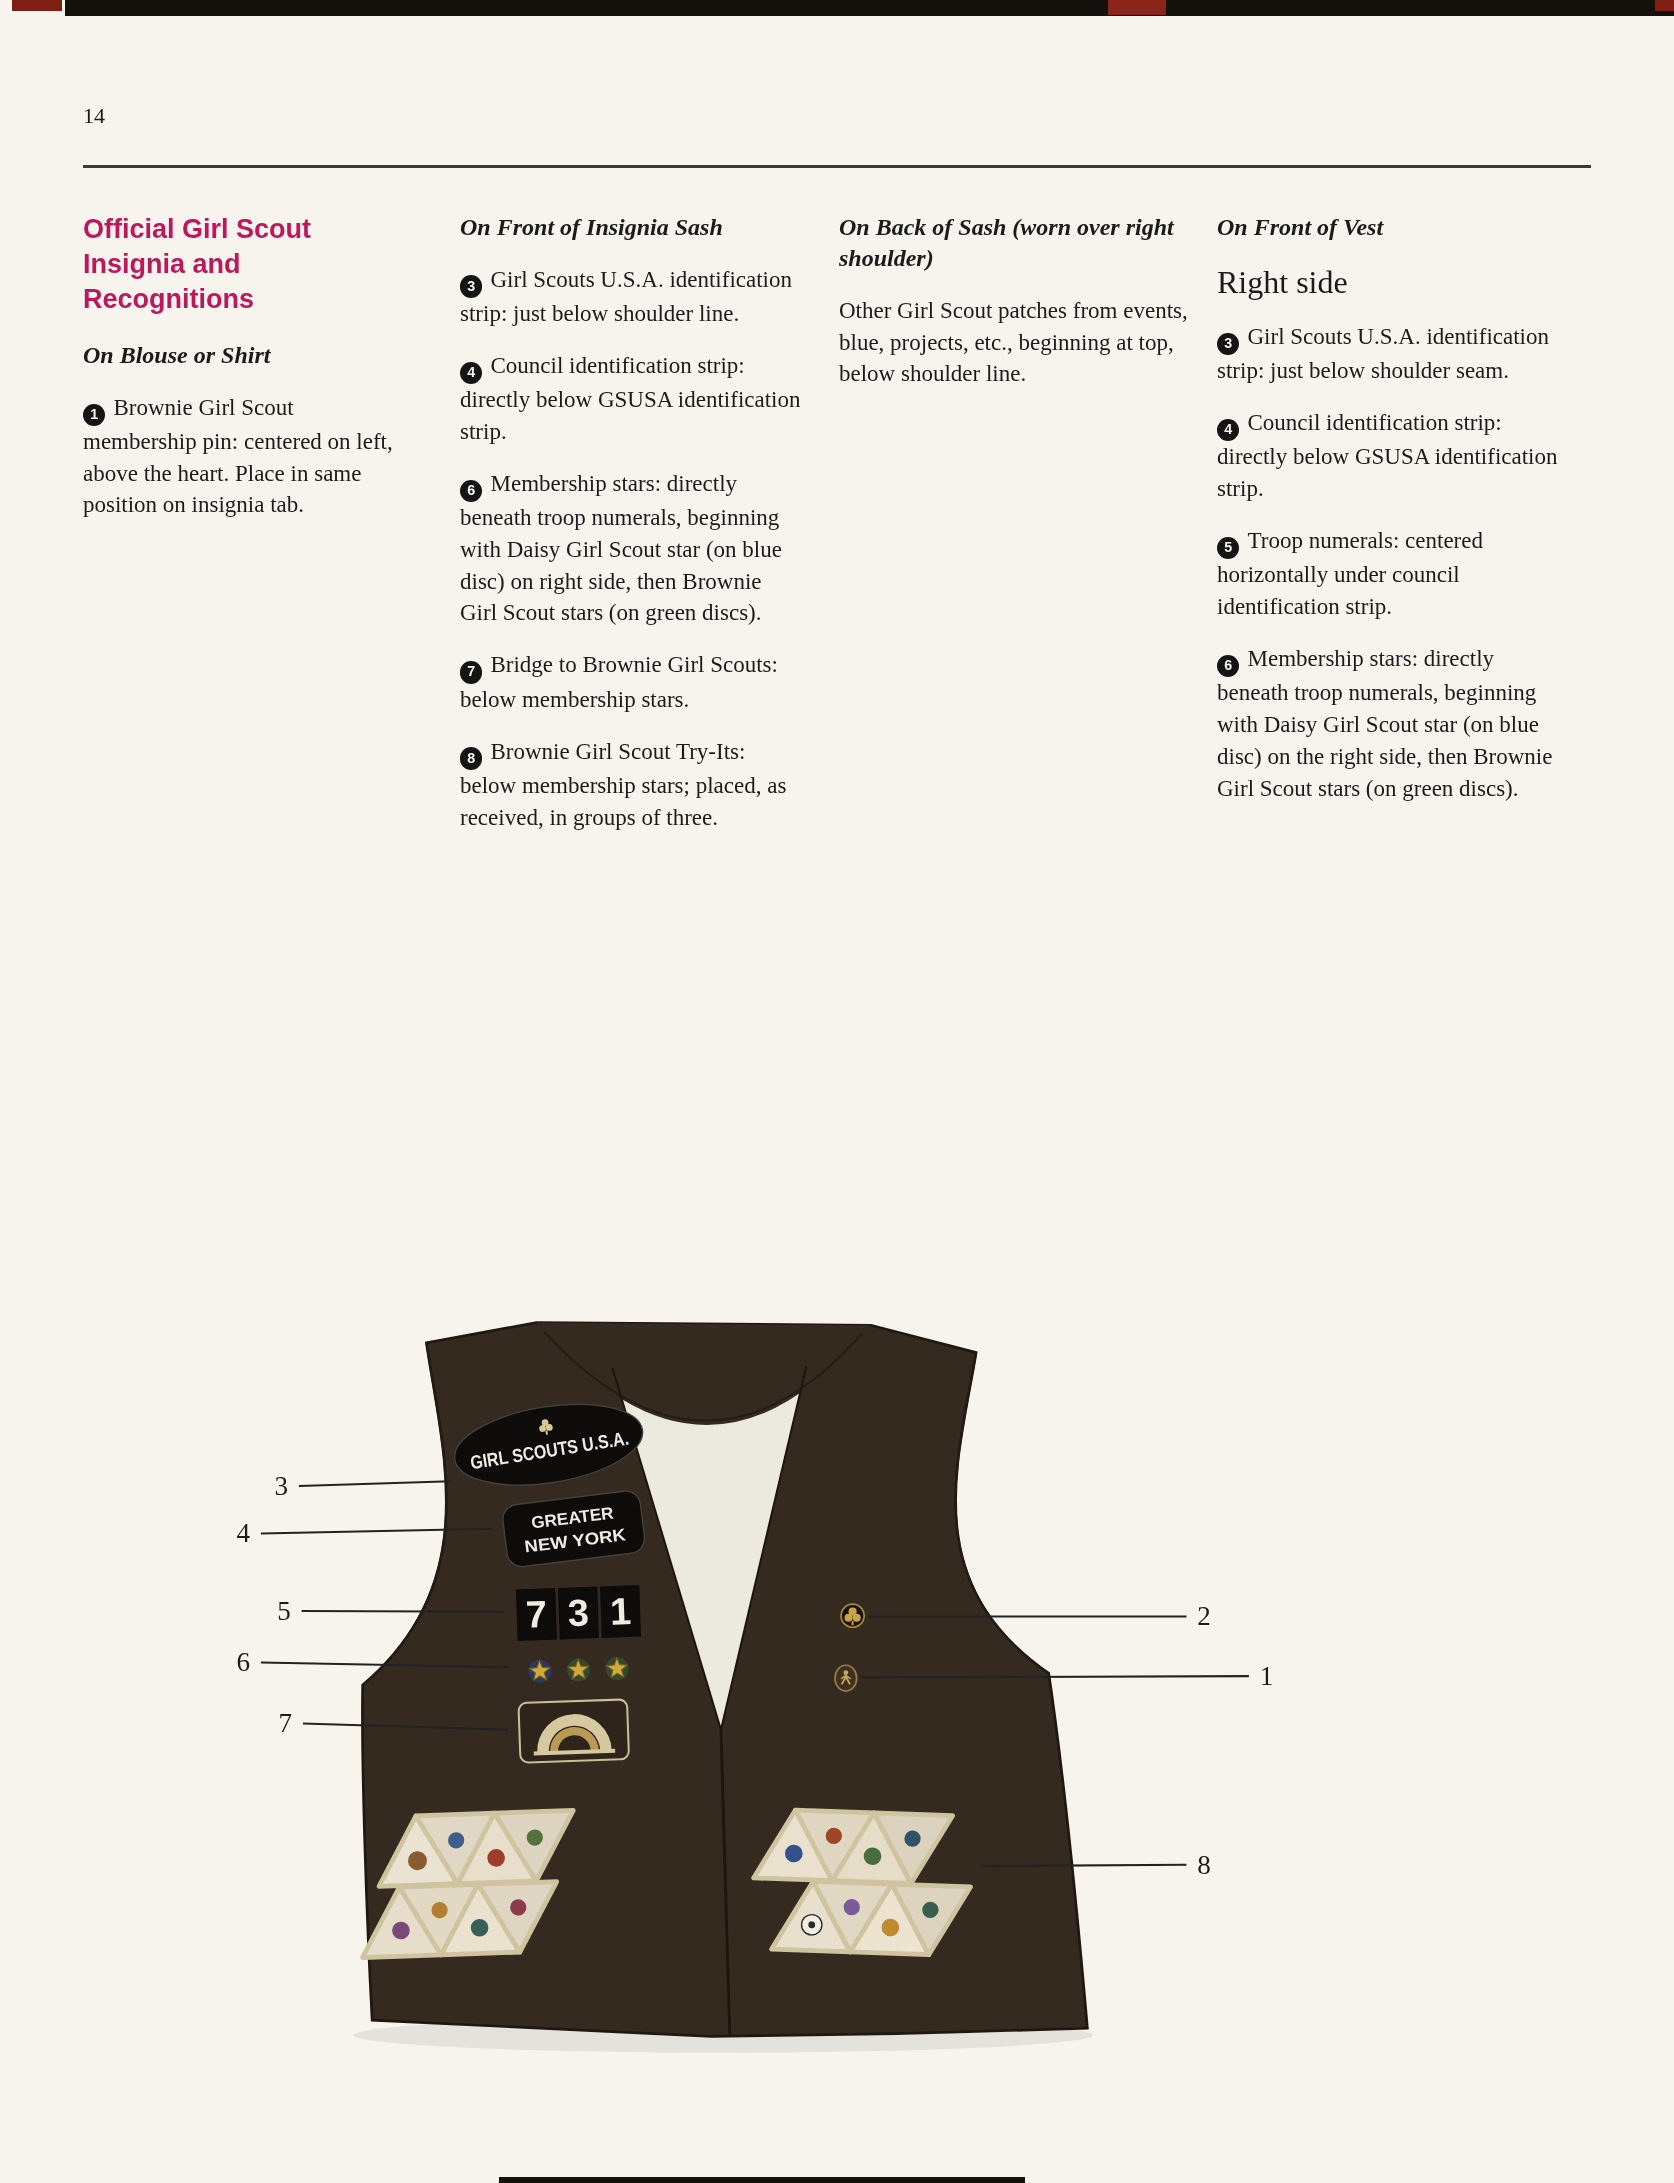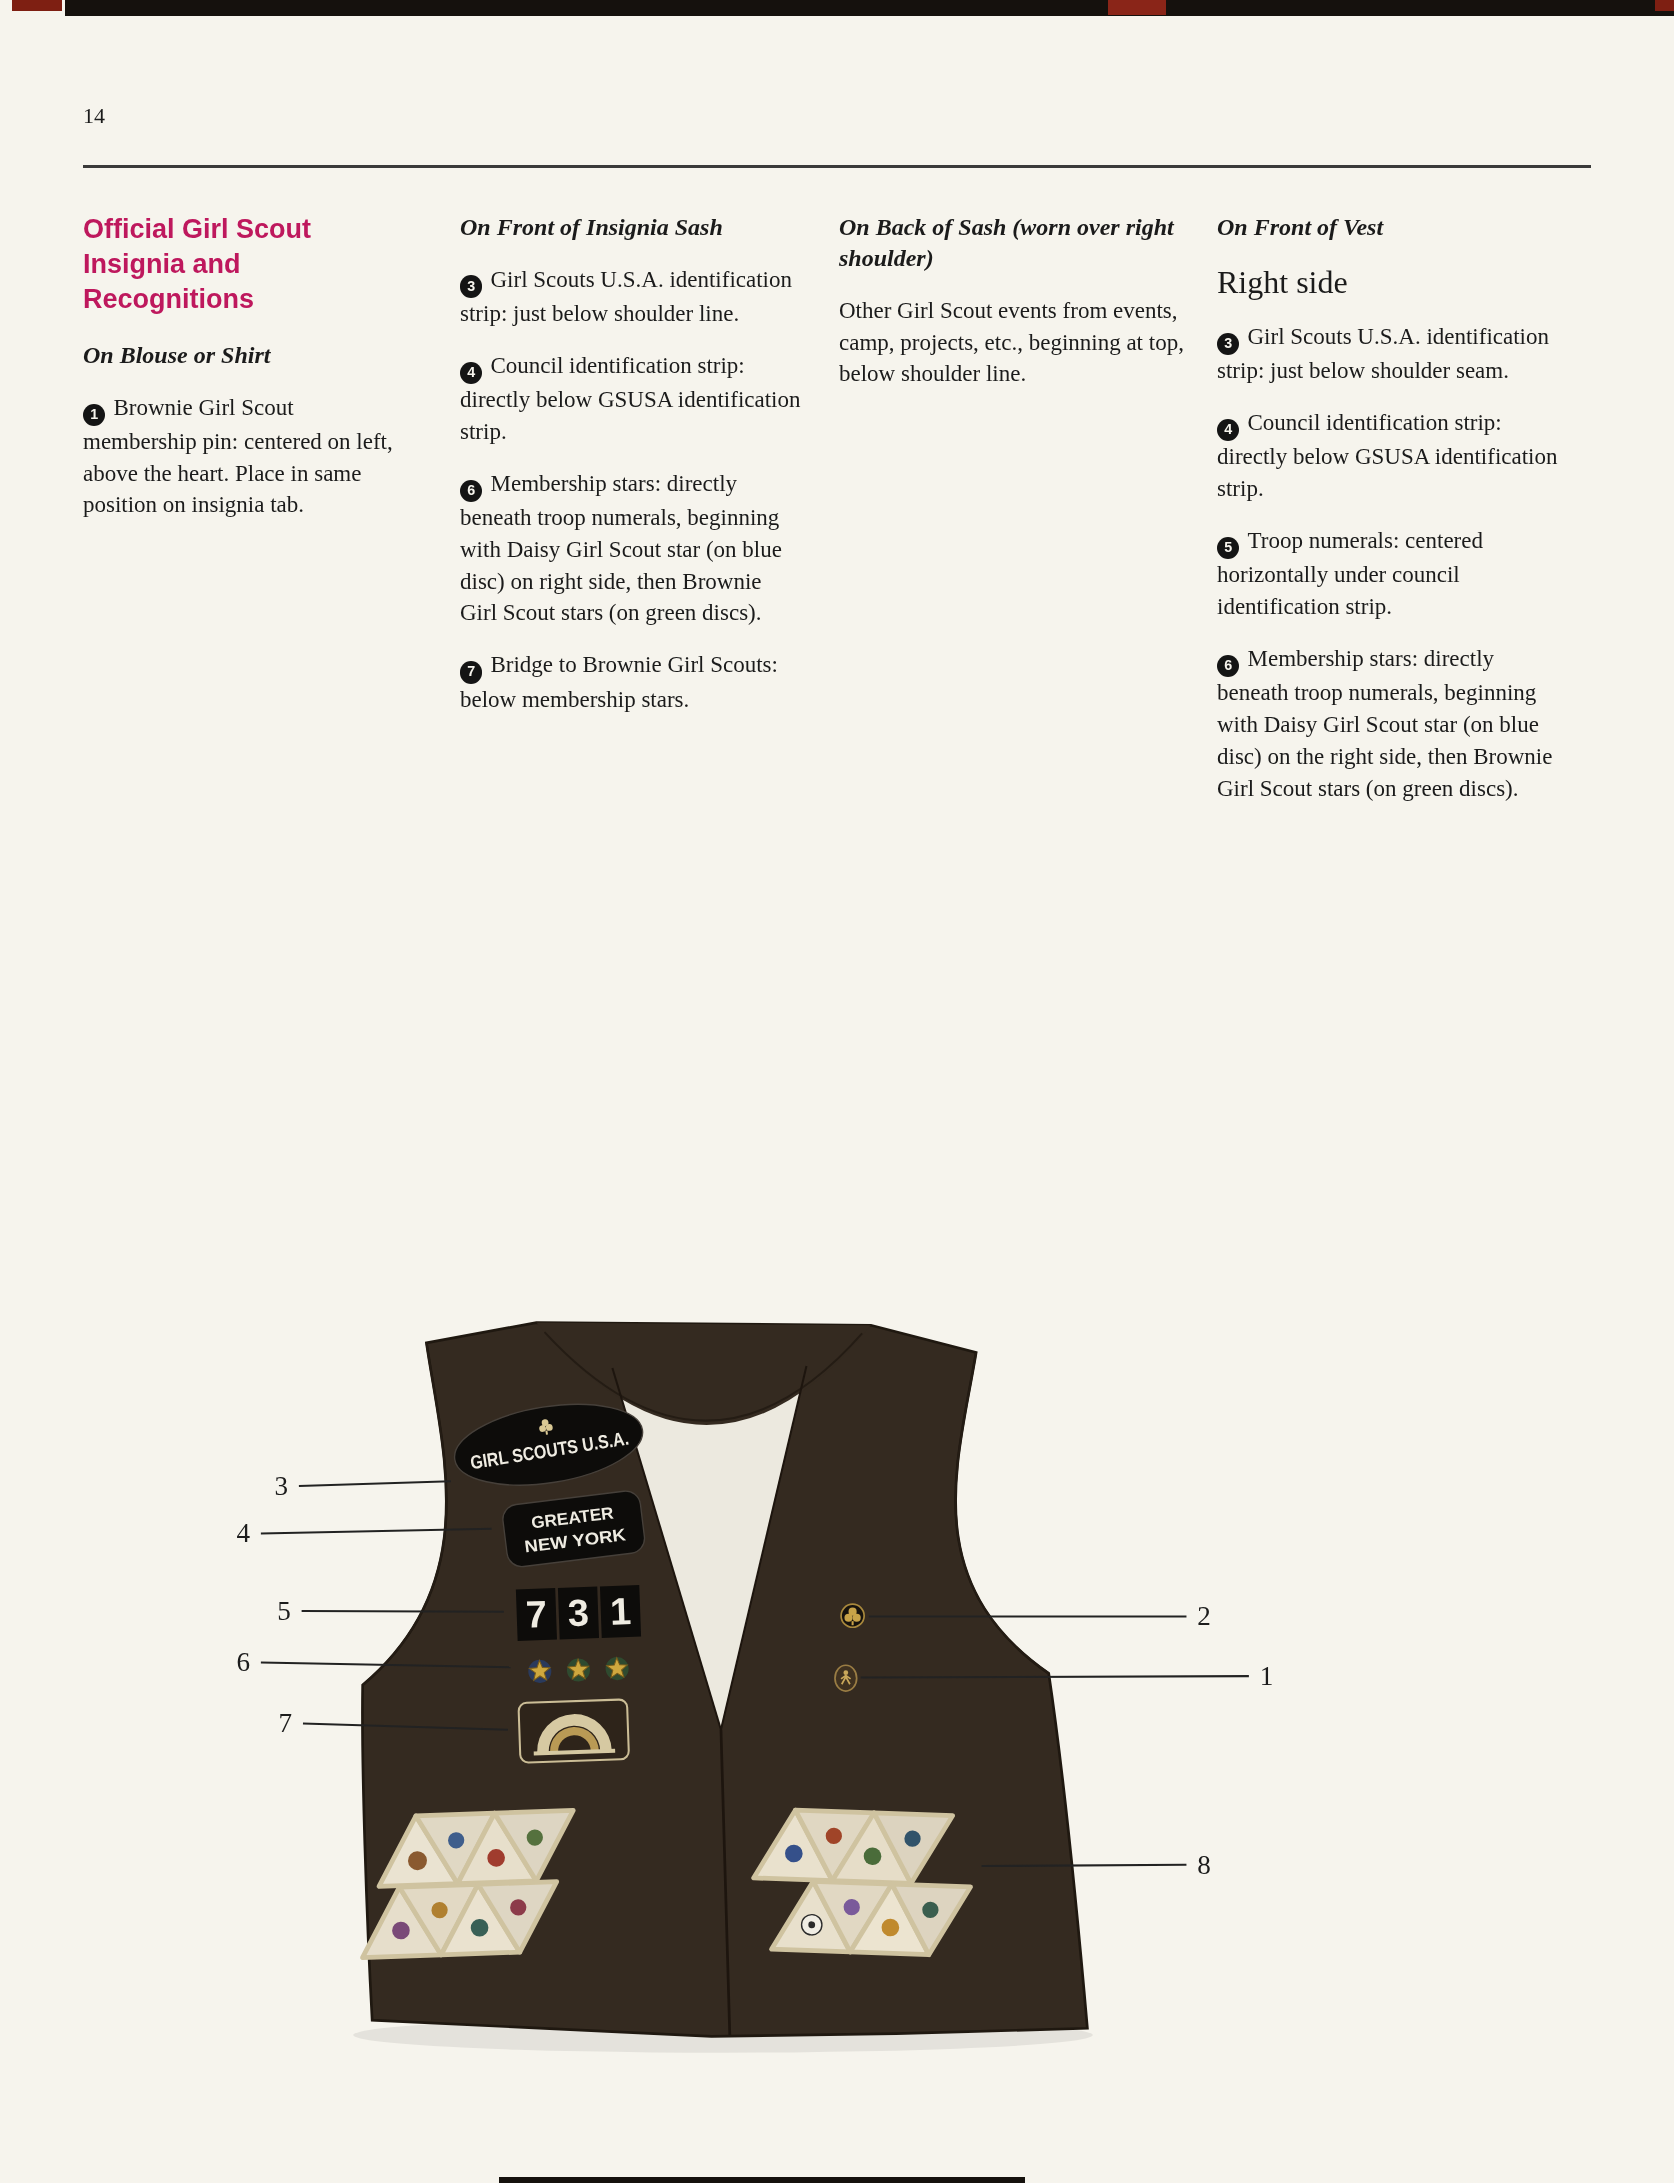--- a/index.html
+++ b/index.html
@@ -66,25 +66,26 @@
   <div class="col-sub-italic">On Blouse or Shirt</div>
   <p class="item"><span class="bullet">1</span><span>Brownie Girl Scout membership pin: centered on left, above the heart. Place in same position on insignia tab.</span></p>
 </div>
 
 <div class="col col2">
   <div class="col-sub-italic first">On Front of Insignia Sash</div>
   <p class="item"><span class="bullet">3</span><span>Girl Scouts U.S.A. identification strip: just below shoulder line.</span></p>
   <p class="item"><span class="bullet">4</span><span>Council identification strip: directly below GSUSA identification strip.</span></p>
   <p class="item"><span class="bullet">6</span><span>Membership stars: directly beneath troop numerals, beginning with Daisy Girl Scout star (on blue disc) on right side, then Brownie Girl Scout stars (on green discs).</span></p>
   <p class="item"><span class="bullet">7</span><span>Bridge to Brownie Girl Scouts: below membership stars.</span></p>
+  <p class="item"><span class="bullet">8</span><span>Brownie Girl Scout Try-Its: below membership stars; placed, as received, in groups of three.</span></p>
 </div>
 
 <div class="col col3">
   <div class="col-sub-italic first">On Back of Sash (worn over right shoulder)</div>
-  <p class="plain-par">Other Girl Scout events from events, camp, projects, etc., beginning at top, below shoulder line.</p>
+  <p class="plain-par">Other Girl Scout patches from events, blue, projects, etc., beginning at top, below shoulder line.</p>
 </div>
 
 <div class="col col4">
   <div class="col-sub-italic first">On Front of Vest</div>
   <div class="plain-sub">Right side</div>
   <p class="item"><span class="bullet">3</span><span>Girl Scouts U.S.A. identification strip: just below shoulder seam.</span></p>
   <p class="item"><span class="bullet">4</span><span>Council identification strip: directly below GSUSA identification strip.</span></p>
   <p class="item"><span class="bullet">5</span><span>Troop numerals: centered horizontally under council identification strip.</span></p>
   <p class="item"><span class="bullet">6</span><span>Membership stars: directly beneath troop numerals, beginning with Daisy Girl Scout star (on blue disc) on the right side, then Brownie Girl Scout stars (on green discs).</span></p>
 </div>

